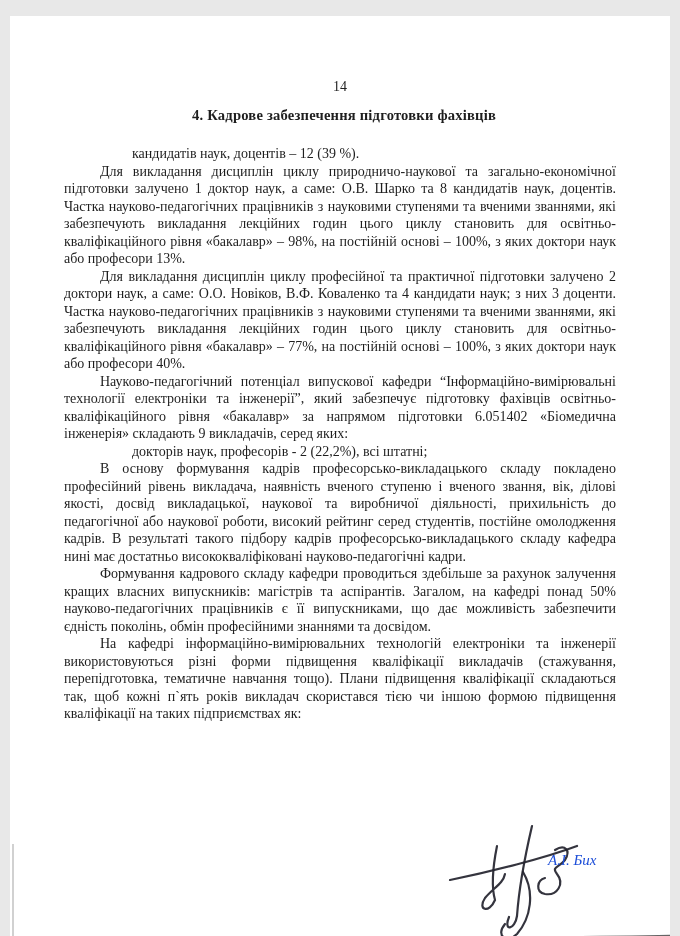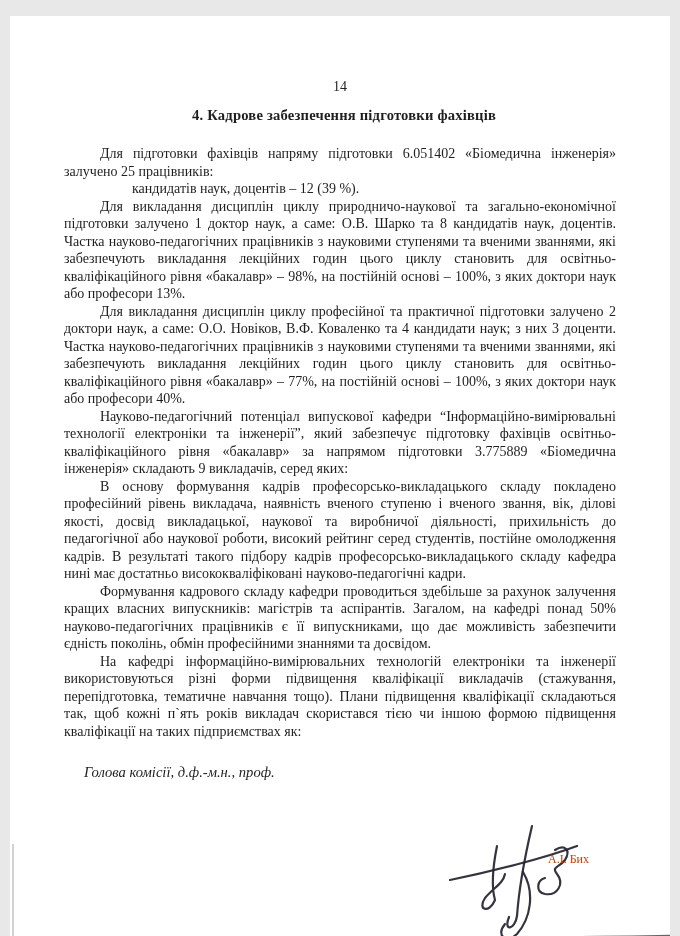--- a/index.html
+++ b/index.html
@@ -60,22 +60,23 @@
     fill: none;
     stroke: #23232e;
     stroke-width: 2.2;
     stroke-linecap: round;
     opacity: 0.92;
   }
   .sig-name {
     position: absolute;
     left: 538px;
     top: 836px;
-    font-size: 12px;
-    color: #c2410c;
+    font-style: italic;
+    font-size: 15px;
+    color: #1d4ed8;
   }
   .scan-bottom-line {
     position: absolute;
     left: 0;
     top: 914px;
     width: 680px;
     height: 16px;
   }
   .scan-left-edge {
     position: absolute;
@@ -90,36 +91,35 @@
 </head>
 <body>
 
 <div class="page">
 
   <div class="page-number">14</div>
 
   <h1 class="doc-title">4. Кадрове забезпечення підготовки фахівців</h1>
 
   <div class="doc-body">
-    <p class="para">Для підготовки фахівців напряму підготовки 6.051402 «Біомедична інженерія» залучено 25 працівників:</p>
     <div class="list-line">кандидатів наук, доцентів – 12 (39 %).</div>
 
     <p class="para">Для викладання дисциплін циклу природничо-наукової та загально-економічної підготовки залучено 1 доктор наук, а саме: О.В. Шарко та 8 кандидатів наук, доцентів. Частка науково-педагогічних працівників з науковими ступенями та вченими званнями, які забезпечують викладання лекційних годин цього циклу становить для освітньо-кваліфікаційного рівня «бакалавр» – 98%, на постійній основі – 100%, з яких доктори наук або професори 13%.</p>
 
     <p class="para">Для викладання дисциплін циклу професійної та практичної підготовки залучено 2 доктори наук, а саме: О.О. Новіков, В.Ф. Коваленко та 4 кандидати наук; з них 3 доценти. Частка науково-педагогічних працівників з науковими ступенями та вченими званнями, які забезпечують викладання лекційних годин цього циклу становить для освітньо-кваліфікаційного рівня «бакалавр» – 77%, на постійній основі – 100%, з яких доктори наук або професори 40%.</p>
 
-    <p class="para">Науково-педагогічний потенціал випускової кафедри “Інформаційно-вимірювальні технології електроніки та інженерії”, який забезпечує підготовку фахівців освітньо-кваліфікаційного рівня «бакалавр» за напрямом підготовки 3.775889 «Біомедична інженерія» складають 9 викладачів, серед яких:</p>
+    <p class="para">Науково-педагогічний потенціал випускової кафедри “Інформаційно-вимірювальні технології електроніки та інженерії”, який забезпечує підготовку фахівців освітньо-кваліфікаційного рівня «бакалавр» за напрямом підготовки 6.051402 «Біомедична інженерія» складають 9 викладачів, серед яких:</p>
+    <div class="list-line">докторів наук, професорів - 2 (22,2%), всі штатні;</div>
 
     <p class="para">В основу формування кадрів професорсько-викладацького складу покладено професійний рівень викладача, наявність вченого ступеню і вченого звання, вік, ділові якості, досвід викладацької, наукової та виробничої діяльності, прихильність до педагогічної або наукової роботи, високий рейтинг серед студентів, постійне омолодження кадрів. В результаті такого підбору кадрів професорсько-викладацького складу кафедра нині має достатньо висококваліфіковані науково-педагогічні кадри.</p>
 
     <p class="para">Формування кадрового складу кафедри проводиться здебільше за рахунок залучення кращих власних випускників: магістрів та аспірантів. Загалом, на кафедрі понад 50% науково-педагогічних працівників є її випускниками, що дає можливість забезпечити єдність  поколінь, обмін професійними  знаннями та досвідом.</p>
 
     <p class="para">На кафедрі інформаційно-вимірювальних технологій електроніки та інженерії використовуються різні форми підвищення кваліфікації викладачів (стажування, перепідготовка, тематичне навчання тощо). Плани підвищення кваліфікації складаються так, щоб кожні п`ять років викладач скористався тією чи іншою формою підвищення кваліфікації на таких підприємствах як:</p>
 
-    <div class="footer-left">Голова комісії, д.ф.-м.н., проф.</div>
   </div>
 
   <svg class="signature-svg" viewBox="0 0 190 120" xmlns="http://www.w3.org/2000/svg">
     <path d="M15,58 C55,50 110,36 142,24"></path>
     <path d="M62,24 C58,44 56,64 60,78 C54,92 42,88 50,76 C58,66 68,62 70,52"></path>
     <path d="M97,4 C90,34 84,66 82,94 C80,108 68,110 74,95"></path>
     <path d="M120,28 C130,22 136,28 130,38 C124,46 116,44 122,52 C130,62 122,74 110,72 C100,70 102,58 110,56"></path>
     <path d="M88,50 C100,70 96,96 82,112 C72,122 60,114 70,102"></path>
   </svg>
 

